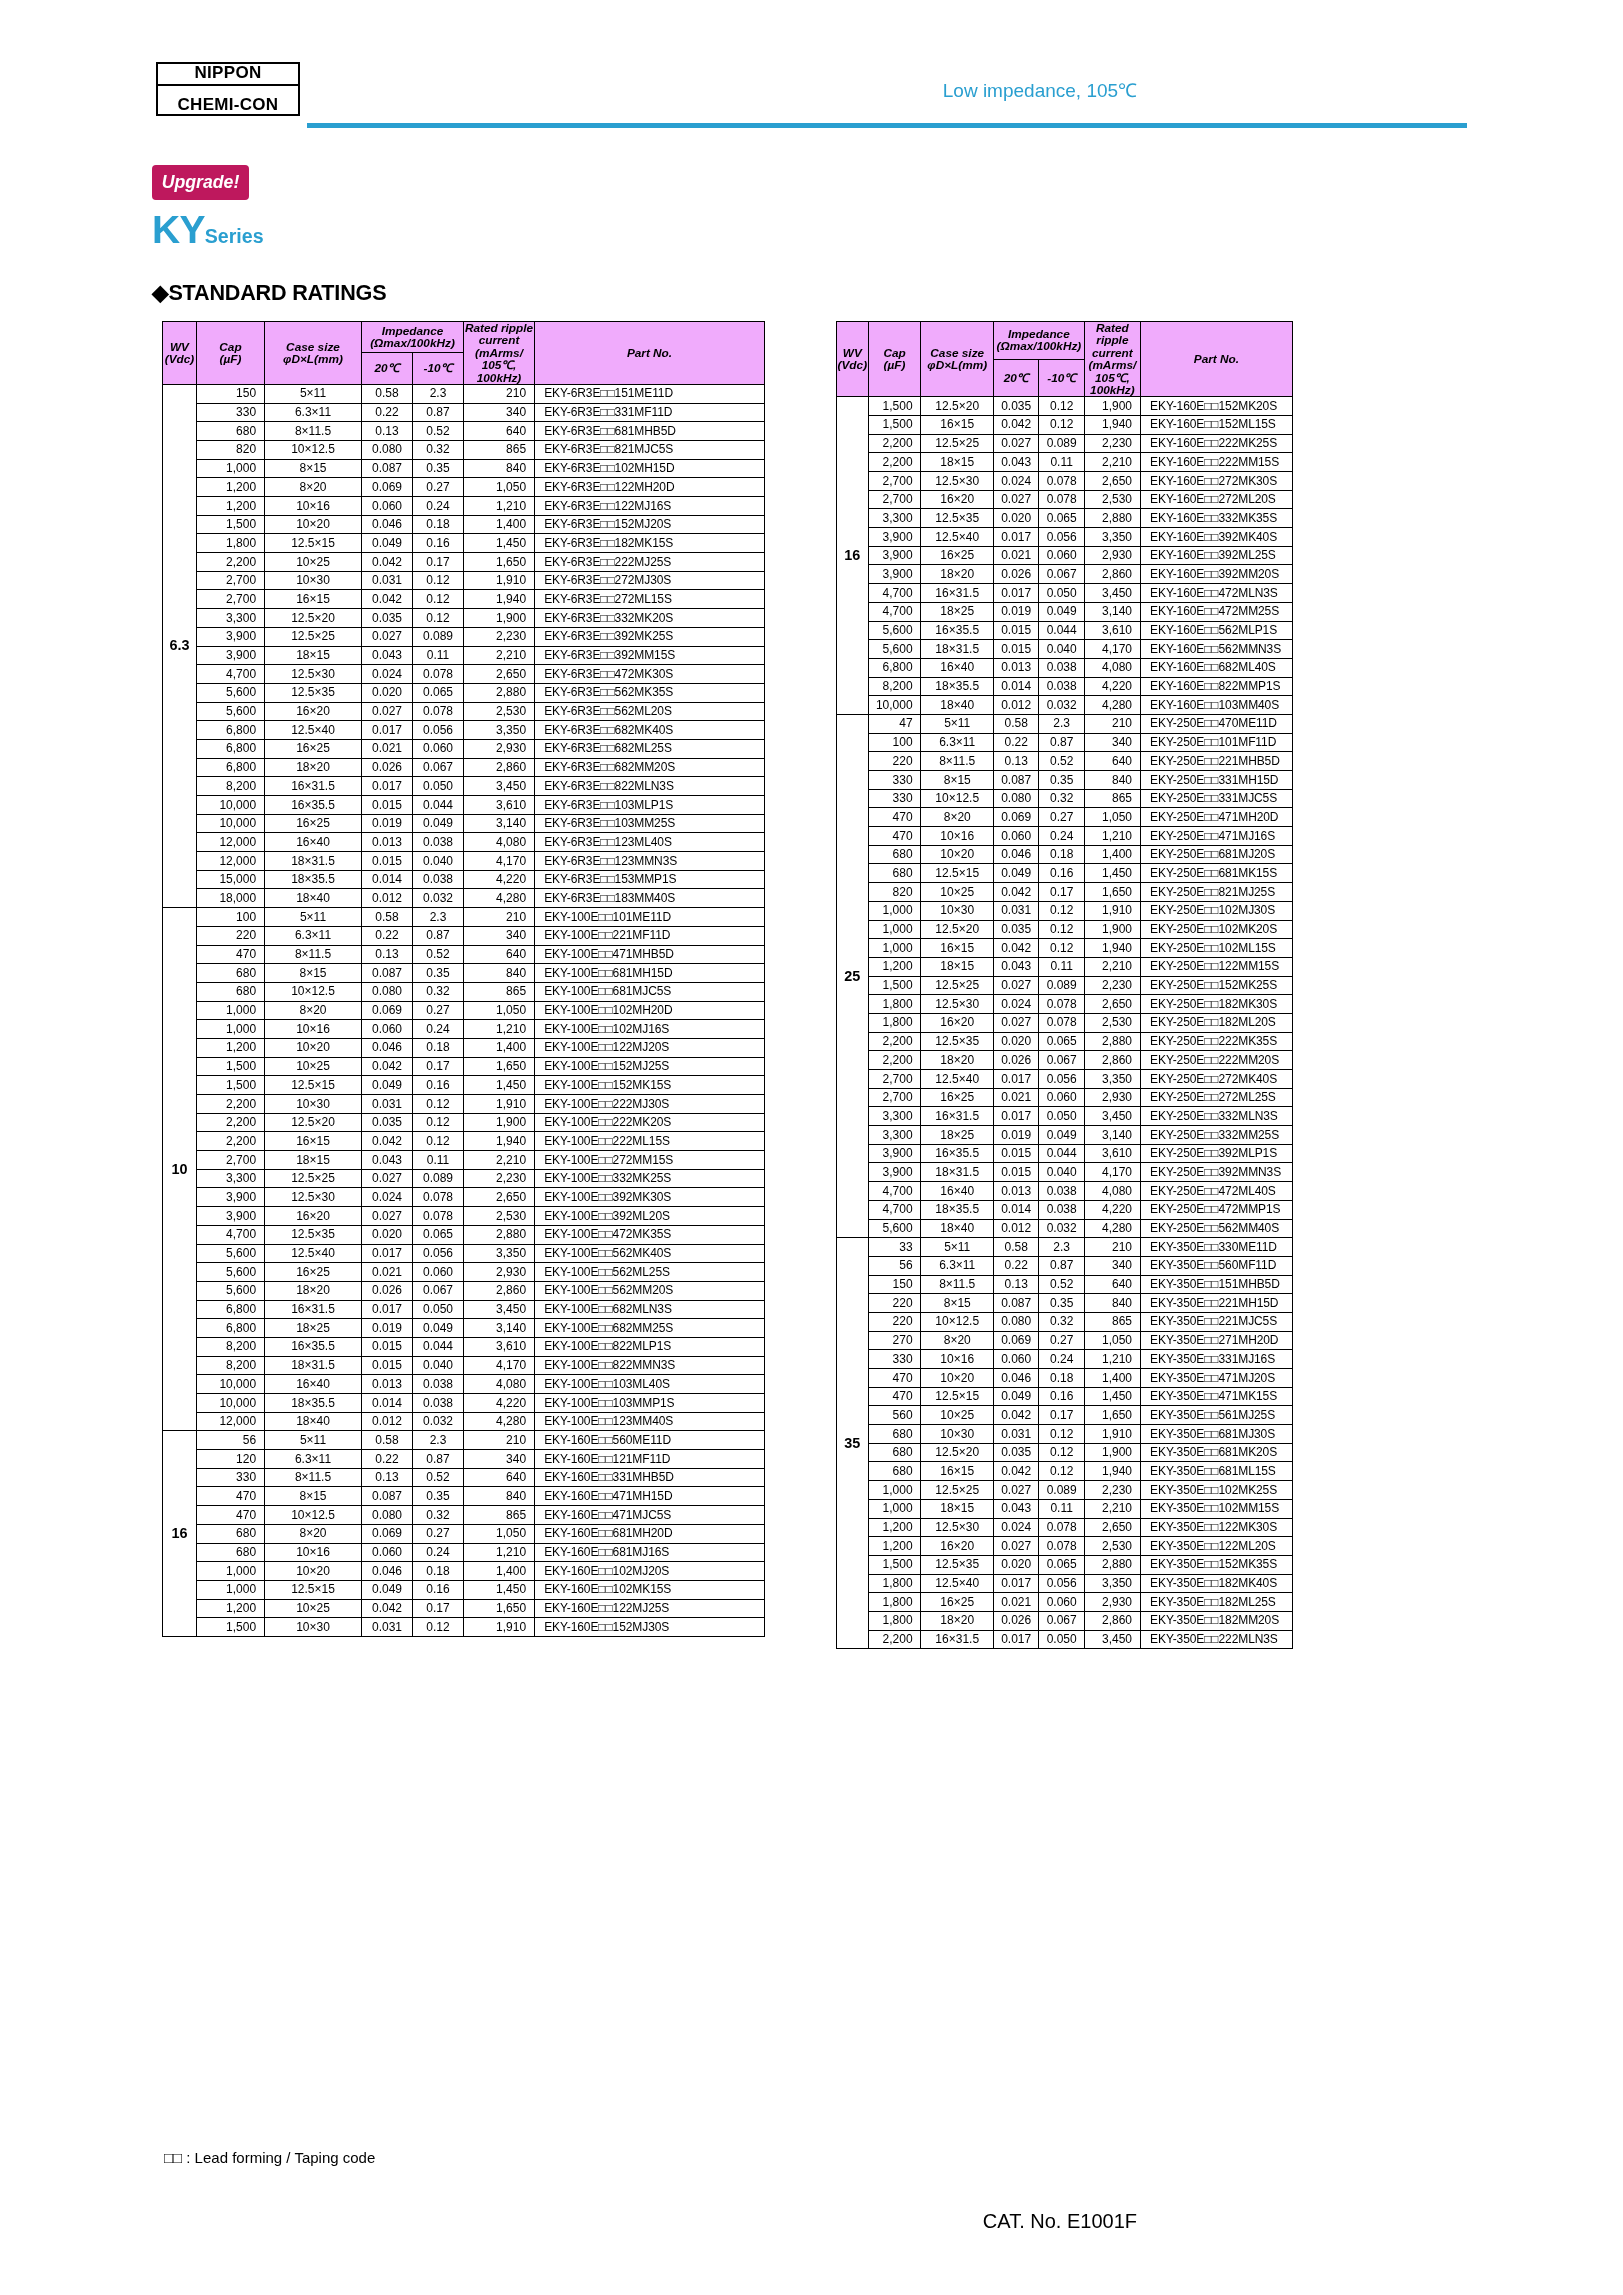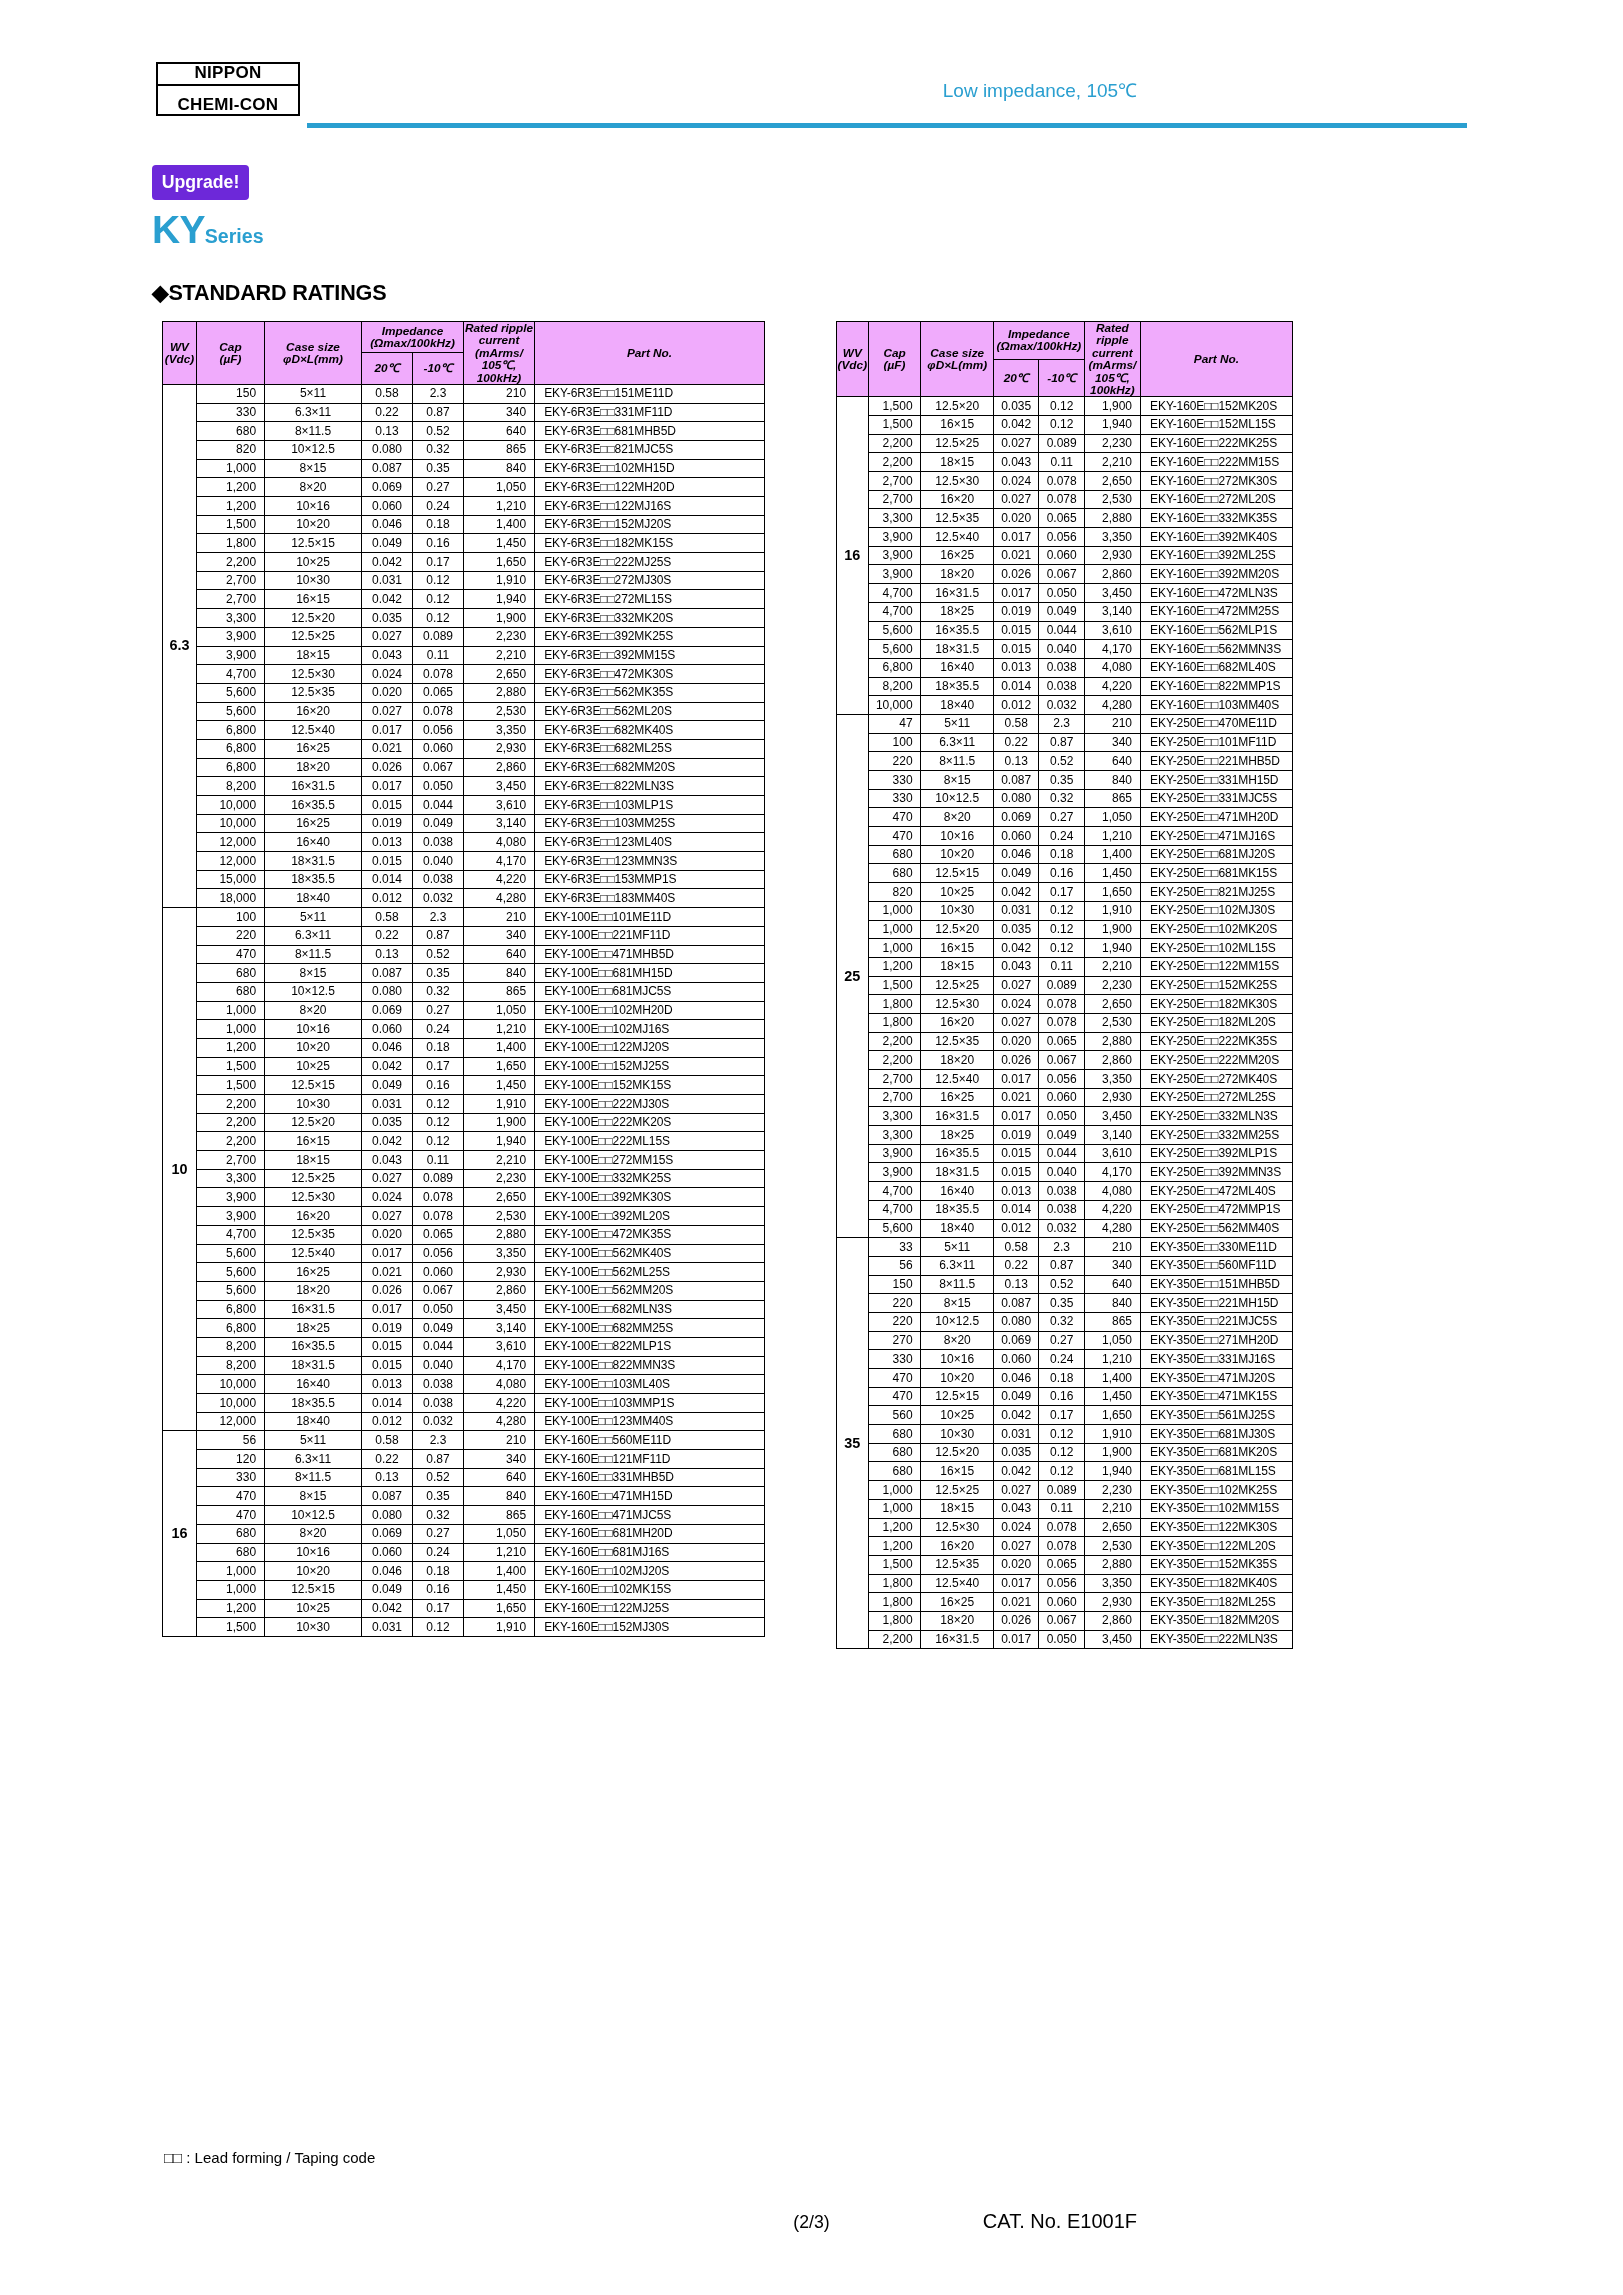--- a/index.html
+++ b/index.html
@@ -27,22 +27,22 @@
   }
   .subtitle{
     position:absolute;right:156px;top:77px;
     font-size:19px;color:#2a9fd0;text-align:right;
   }
   .rule{
     position:absolute;left:307px;top:123px;width:1160px;height:4.6px;background:#2a9fd0;
   }
   .upgrade{
     position:absolute;left:152px;top:165px;width:97px;height:35px;
-    background:#6d28d9;border-radius:3.9px;
-    color:#fff;font-weight:bold;font-size:17.7px;
+    background:#be185d;border-radius:3.9px;
+    color:#fff;font-style:italic;font-weight:bold;font-size:17.7px;
     display:flex;align-items:center;justify-content:center;
   }
   .ky{
     position:absolute;left:152px;top:208px;
     color:#2a9fd0;font-weight:bold;font-size:39px;letter-spacing:-0.7px;
   }
   .ky .ser{font-size:19.6px;letter-spacing:0;}
   .secthead{
     position:absolute;left:152px;top:280px;
     font-size:21.6px;font-weight:bold;letter-spacing:-0.2px;
@@ -1242,17 +1242,16 @@
           <td class="ctr">16×31.5</td>
           <td class="ctr">0.017</td>
           <td class="ctr">0.050</td>
           <td class="num">3,450</td>
           <td class="part">EKY-350E□□222MLN3S</td>
         </tr>
       </tbody>
   </table>
 
   <div class="note">□□ : Lead forming / Taping code</div>
-  <div class="pageno">(2/3)</div>
   <div class="catno">CAT. No. E1001F</div>
 
 </div>
 
 
 </body></html>

